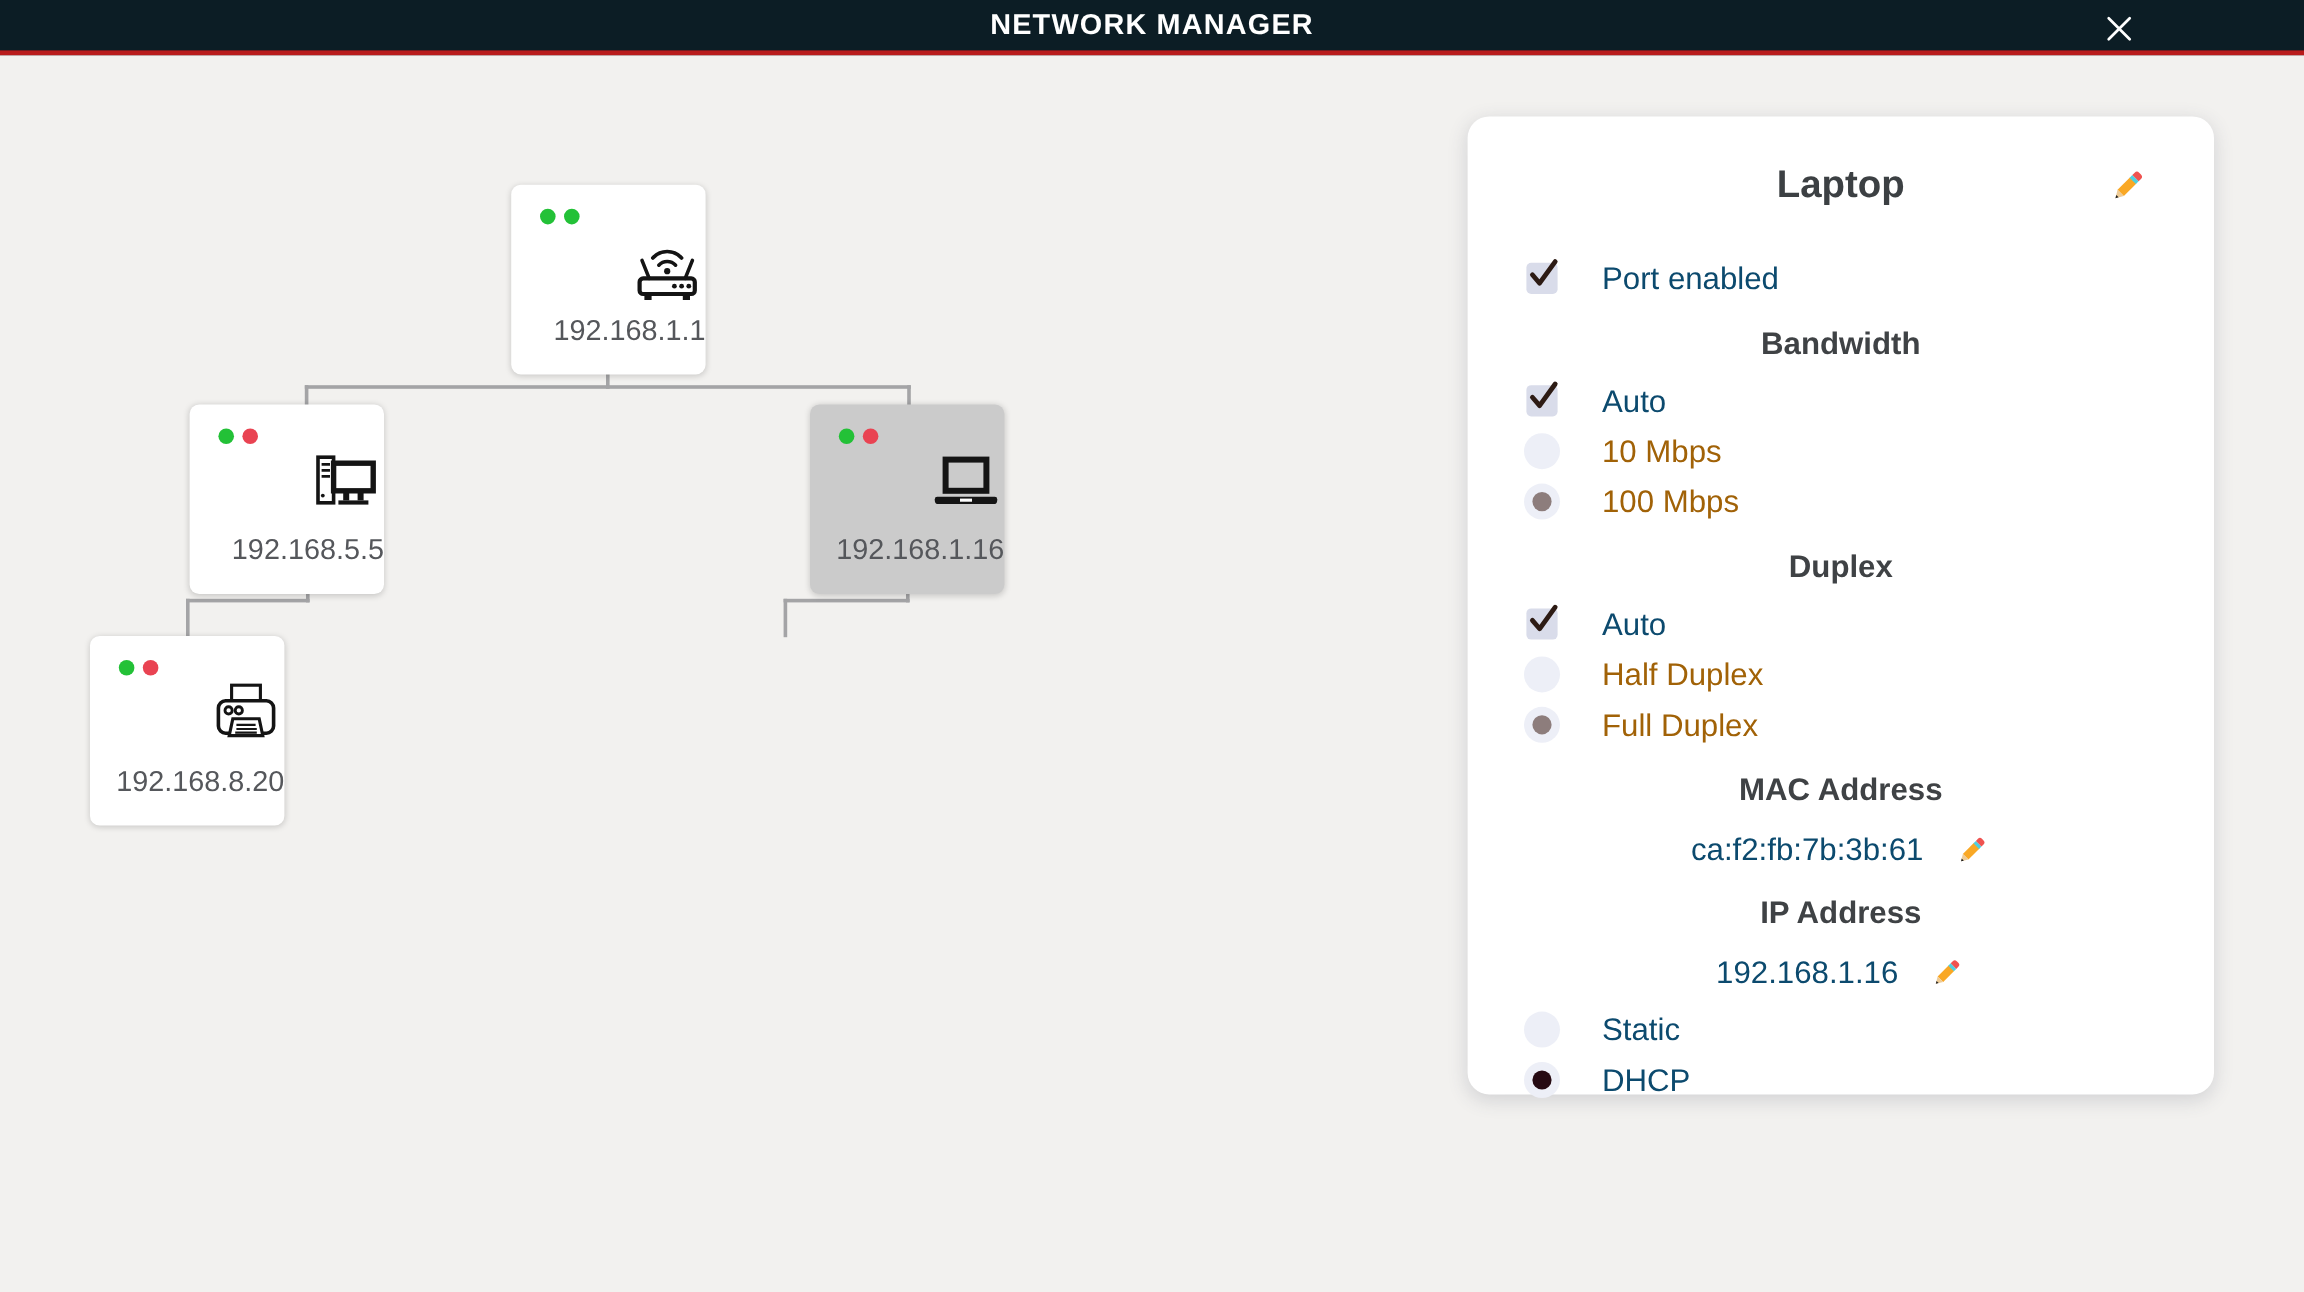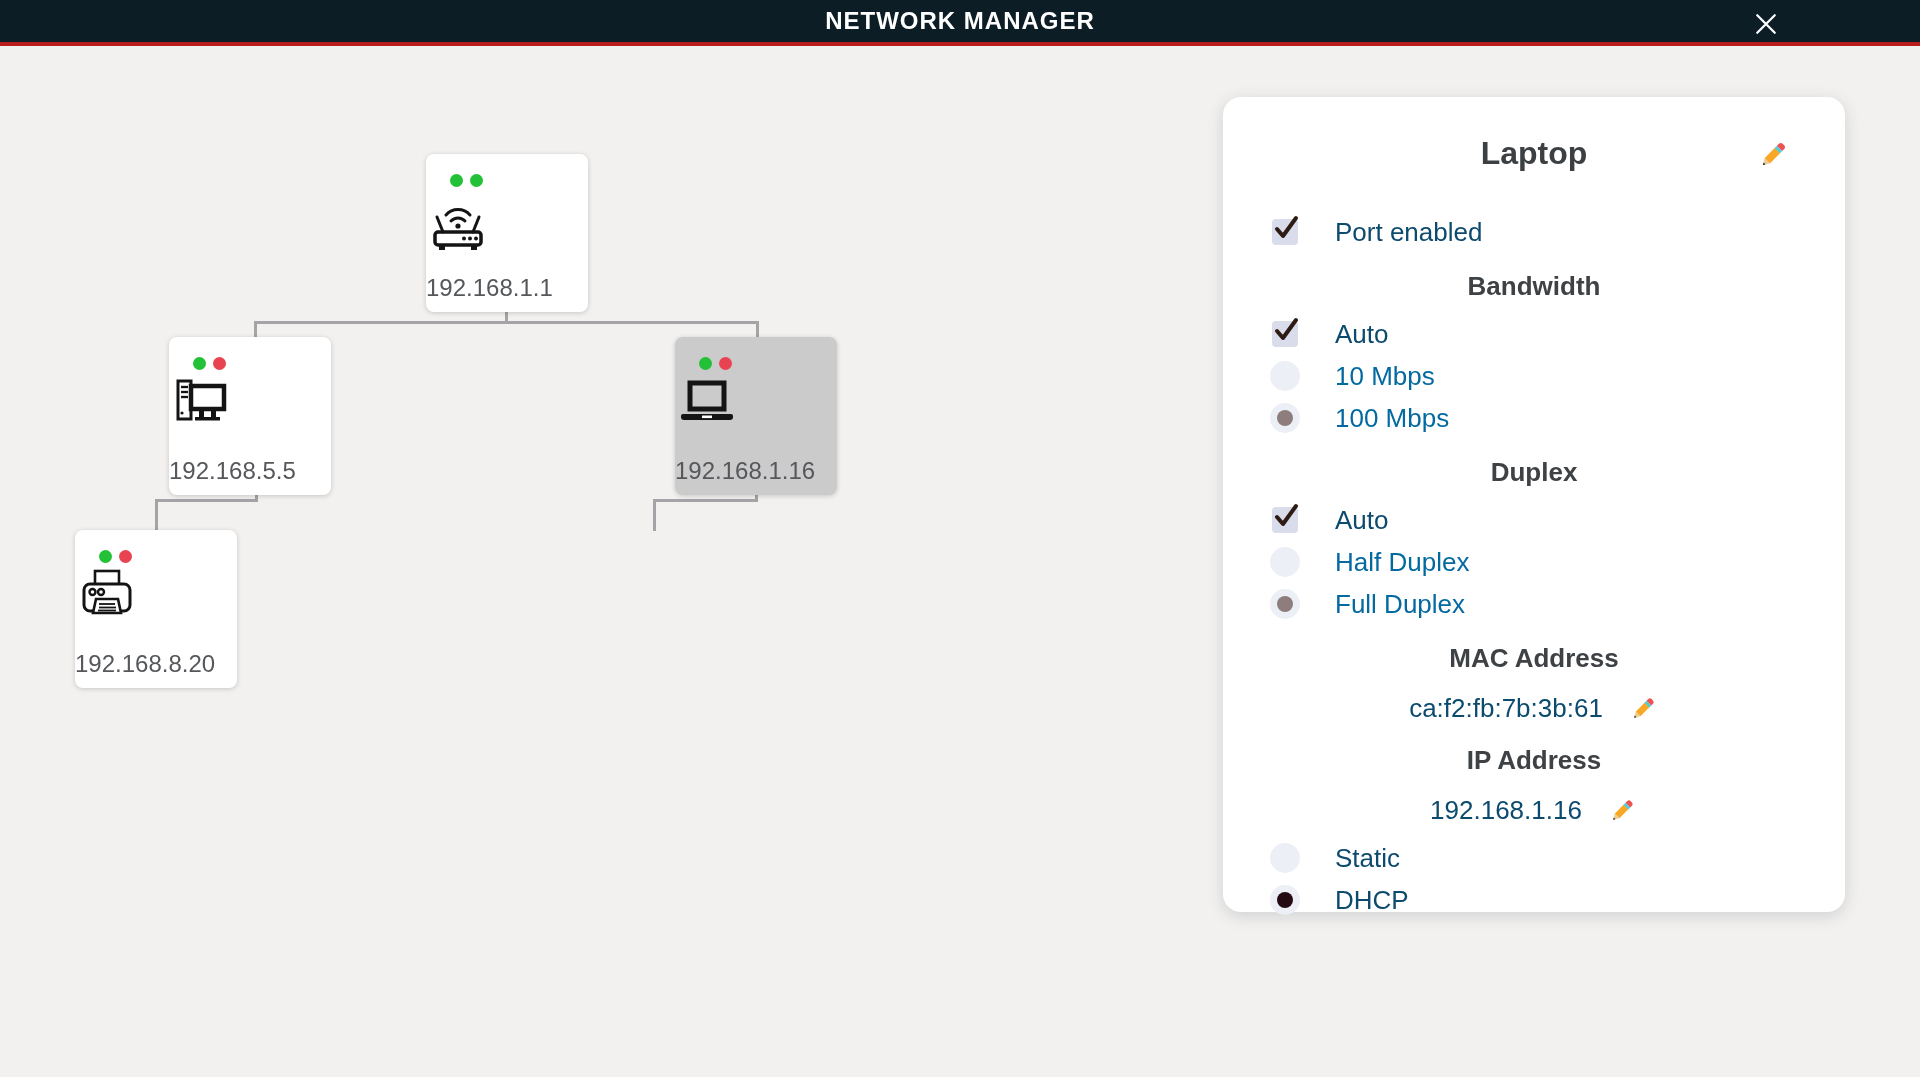--- a/index.html
+++ b/index.html
@@ -13,41 +13,41 @@
   .header-title { color:#ffffff; font-size:24px; font-weight:bold; letter-spacing:1px; }
   .close-btn { position:absolute; right:138px; top:8px; width:32px; height:32px;
     display:flex; align-items:center; justify-content:center; cursor:pointer; }
 
   
   .canvas { position:absolute; left:0; top:48px; width:1920px; height:1029px; }
   .conn { position:absolute; background:#a4a4a6; }
 
   .node { position:absolute; width:162px; height:158px; background:#ffffff;
     border-radius:8px; box-shadow:0 1px 5px rgba(0,0,0,0.18);
-    display:flex; flex-direction:column; align-items:flex-start; cursor:pointer;gap:12px; }
+    display:flex; flex-direction:column; align-items:flex-end; cursor:pointer; }
   .node.selected { background:#cbcbcb; }
   .node .dots { position:absolute; left:24px; top:20px; display:flex; gap:7px; }
   .dot { width:13px; height:13px; border-radius:50%; }
   .dot.green { background:#23c137; }
   .dot.red { background:#e94352; }
   .node .icon-wrap { margin-top:34px; height:66px; display:flex; align-items:flex-end; justify-content:center; }
   .node .ip { margin-top:8px; font-size:24px; color:#55575b; }
 
   
   .panel { position:absolute; left:1223px; top:97px; width:622px; height:815px;
     background:#ffffff; border-radius:18px; box-shadow:0 4px 16px rgba(60,64,90,0.18);
     padding:38px 46px 0 46px; }
   .panel-title-row { position:relative; text-align:center; height:46px; margin-bottom:30px; }
   .panel-title { font-size:32px; font-weight:bold; color:#3c4043; }
   .panel-title-row .pencil { position:absolute; right:8px; top:2px; cursor:pointer; }
 
   .opt-row { display:flex; align-items:center; height:42px; }
   .opt-row .ctrl { width:32px; display:flex; justify-content:center; margin-right:34px; }
   .opt-label { font-size:26px; color:#0c4a6e; }
-  .opt-label.muted { color:#0369a1; }
+  .opt-label.muted { color:#a16207; }
 
   .section-head { text-align:center; font-size:26px; font-weight:bold; color:#3f4245;
     height:34px; margin-top:18px; margin-bottom:8px; }
 
   .checkbox { position:relative; width:26px; height:26px; background:#d9dcea;
     border-radius:4px; cursor:pointer; }
   .checkbox svg { position:absolute; left:-1px; top:-6px; overflow:visible; }
 
   .radio { width:30px; height:30px; border-radius:50%; background:#edeff7;
     cursor:pointer; display:flex; align-items:center; justify-content:center; }
@@ -103,21 +103,21 @@
         <circle cx="38" cy="48.5" r="2" fill="#141414"></circle>
         <circle cx="44" cy="48.5" r="2" fill="#141414"></circle>
         <circle cx="50" cy="48.5" r="2" fill="#141414"></circle>
         <rect x="13" y="56" width="6" height="4" fill="#141414"></rect>
         <rect x="45" y="56" width="6" height="4" fill="#141414"></rect>
       </svg>
     </div>
     <div class="ip">192.168.1.1</div>
   </div>
 
-  <div class="node" style="left:169px;top:289px;">
+  <div class="node" style="left:158px;top:289px;">
     <div class="dots">
       <span class="dot green"></span>
       <span class="dot red"></span>
     </div>
     <div class="icon-wrap">
       <svg width="64" height="64" viewBox="0 0 64 64">
         <rect x="9" y="8" width="13" height="38" stroke="#141414" stroke-width="3" fill="#ffffff"></rect>
         <line x1="12" y1="14" x2="19" y2="14" stroke="#141414" stroke-width="2.4"></line>
         <line x1="12" y1="19" x2="19" y2="19" stroke="#141414" stroke-width="2.4"></line>
         <line x1="12" y1="24" x2="19" y2="24" stroke="#141414" stroke-width="2.4"></line>

